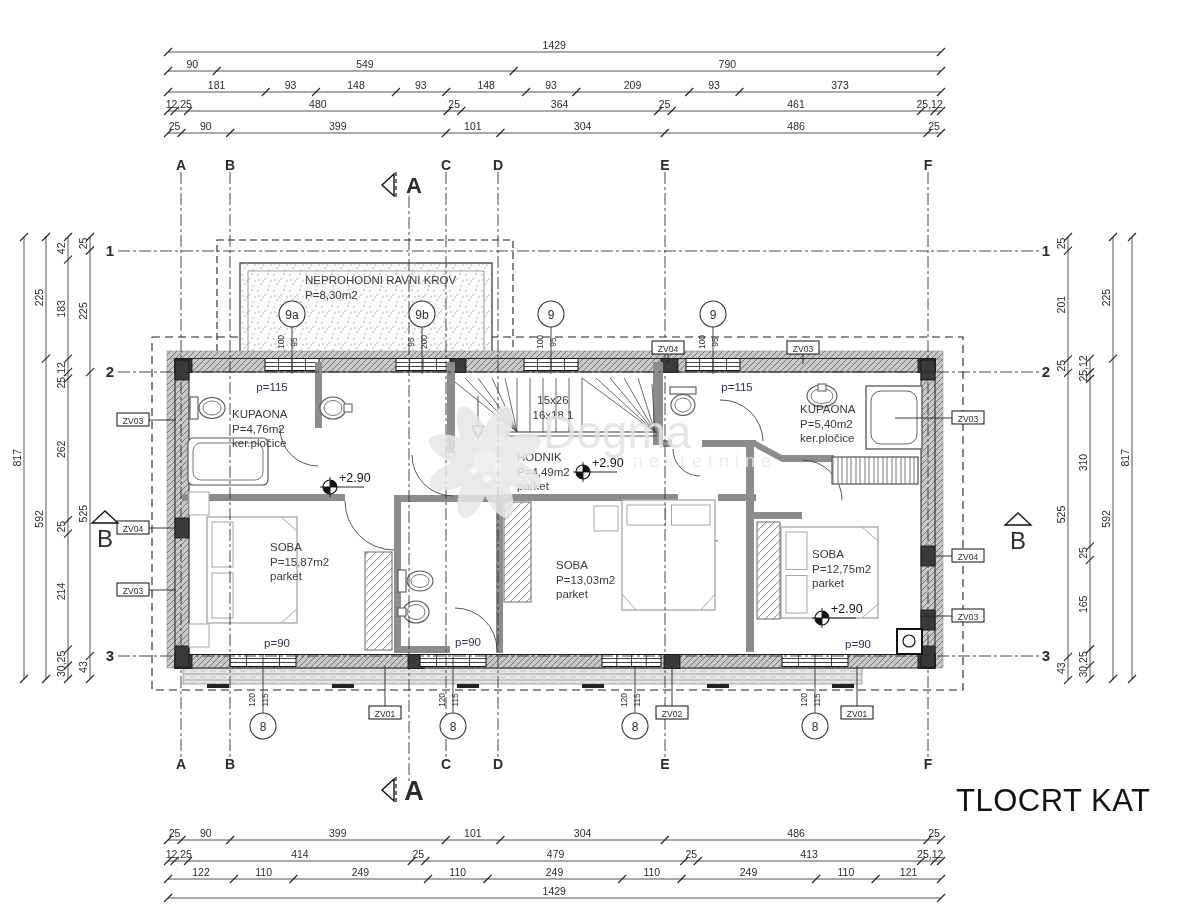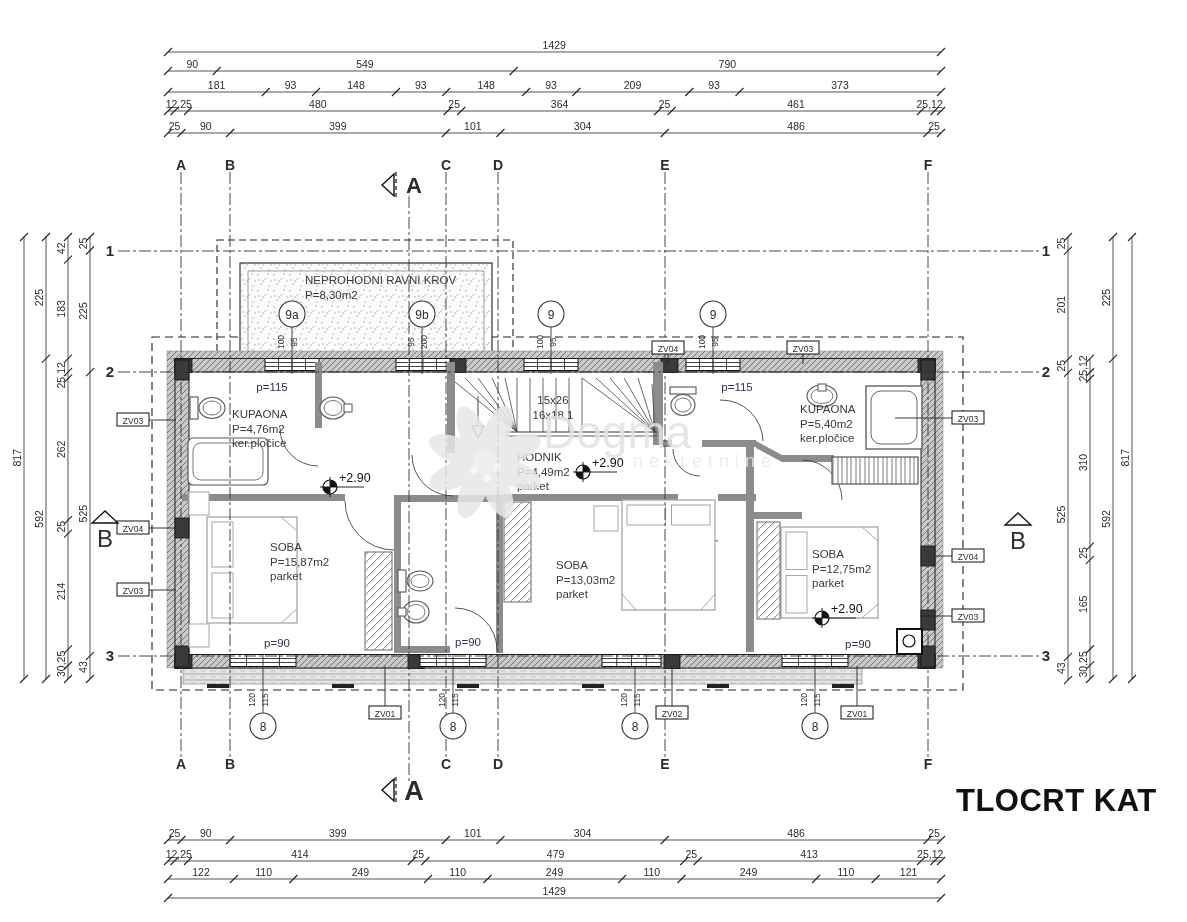--- a/index.html
+++ b/index.html
@@ -1,20 +1,20 @@
 <!DOCTYPE html>
 <html><head>
 <meta charset="utf-8">
 <style>
   html,body{margin:0;padding:0;background:#ffffff;}
   #stage{position:relative;width:1187px;height:922px;background:#ffffff;overflow:hidden;
          font-family:"Liberation Sans",sans-serif;}
   #plan-svg{position:absolute;left:0;top:0;}
   #drawing-title{position:absolute;left:956px;top:783px;width:228px;
-    font-family:"Liberation Sans",sans-serif;font-size:31px;font-weight:700;
+    font-family:"Liberation Sans",sans-serif;font-size:31px;font-weight:400;
     letter-spacing:.5px;color:#111;white-space:nowrap;}
   text{font-family:"Liberation Sans",sans-serif;}
 </style>
 </head>
 <body>
 
 <div id="stage">
   <svg id="plan-svg" width="1187" height="922" viewBox="0 0 1187 922">
       <defs>
         <pattern id="hatch" width="6" height="6" patternUnits="userSpaceOnUse">

